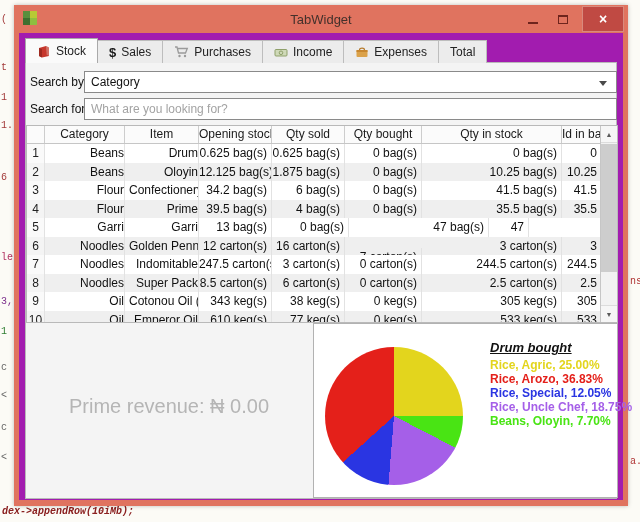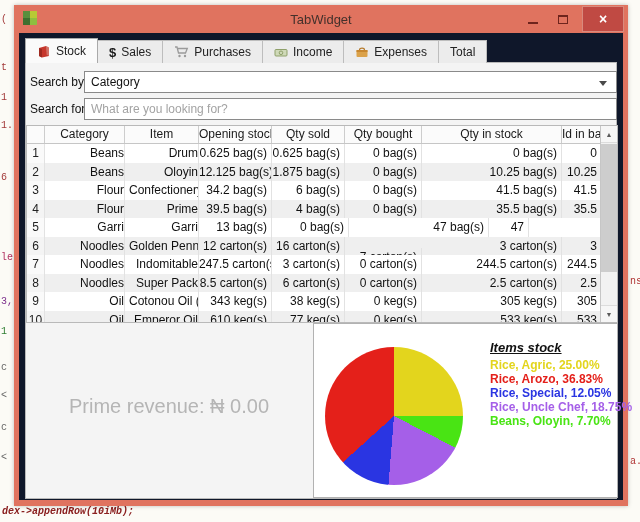--- a/index.html
+++ b/index.html
@@ -20,21 +20,21 @@
   .win-icon i { display:block; }
   .title { flex:1; text-align:center; font-size:13px; color:#43302b; }
   .controls { position:absolute; right:4px; top:0; height:28px; display:flex; align-items:center; }
   .ctrl { width:30px; height:24px; display:flex; align-items:center; justify-content:center; cursor:default; }
   .glyph-min { width:10px; height:2px; background:#6e241d; margin-top:8px; }
   .glyph-max { width:10px; height:9px; border:1px solid #6e241d; border-top:2px solid #6e241d; background:transparent; }
   .ctrl.close { width:42px; height:26px; background:#c04a43; border:1px solid #d98a7d;
                 color:#fff; font-size:14px; font-weight:bold; margin-left:4px; }
 
   
-  .content { position:absolute; left:5px; right:5px; top:28px; bottom:6px; background:#0f172a; }
+  .content { position:absolute; left:5px; right:5px; top:28px; bottom:6px; background:#a21caf; }
 
   
   .tabbar { position:absolute; left:6px; top:5px; height:25px; display:flex; align-items:flex-end; z-index:2; }
   .tab { height:23px; display:flex; align-items:center; gap:5px; padding:0 11px;
          border:1px solid #bdbdbd; border-bottom:none; background:#ececec; font-size:12px;
          color:#222; margin-right:-1px; cursor:default; }
   .tab.sel { height:25px; background:#fafafa; border-color:#a9a9a9; position:relative; z-index:3; }
   .ticon { display:flex; align-items:center; }
   .ticon svg { display:block; }
   .dollar { font-weight:bold; font-size:13px; color:#1a1a1a; }
@@ -317,21 +317,21 @@
             <div class="sthumb"></div>
             <div class="sarrow down">▼</div>
           </div>
         </div>
 
         <div class="revenue">Prime revenue: ₦ 0.00</div>
 
         <div class="piepanel">
           <div class="pie" id="pie" style="background: conic-gradient(rgb(227, 213, 29) 0deg, rgb(227, 213, 29) 89.7deg, rgb(73, 228, 20) 89.7deg, rgb(73, 228, 20) 117.33deg, rgb(165, 95, 232) 117.33deg, rgb(165, 95, 232) 184.61deg, rgb(42, 53, 226) 184.61deg, rgb(42, 53, 226) 227.85deg, rgb(228, 32, 26) 227.85deg, rgb(228, 32, 26) 360deg);"></div>
           <div class="legend">
-            <div class="legend-title">Items stock</div>
+            <div class="legend-title">Drum bought</div>
             <div id="legend-items">
                 <div class="legend-item" style="color: rgb(227, 213, 29);">Rice, Agric, 25.00%</div>
                 <div class="legend-item" style="color: rgb(228, 32, 26);">Rice, Arozo, 36.83%</div>
                 <div class="legend-item" style="color: rgb(42, 53, 226);">Rice, Special, 12.05%</div>
                 <div class="legend-item" style="color: rgb(165, 95, 232);">Rice, Uncle Chef, 18.75%</div>
                 <div class="legend-item" style="color: rgb(73, 228, 20);">Beans, Oloyin, 7.70%</div>
               </div>
           </div>
         </div>
 

